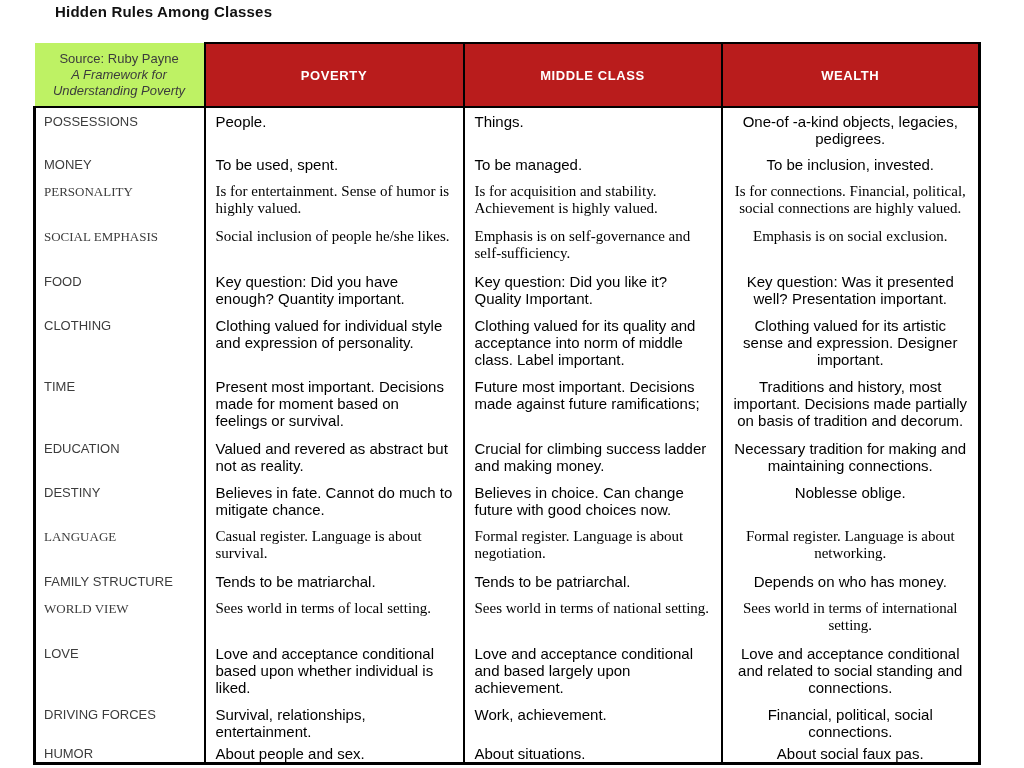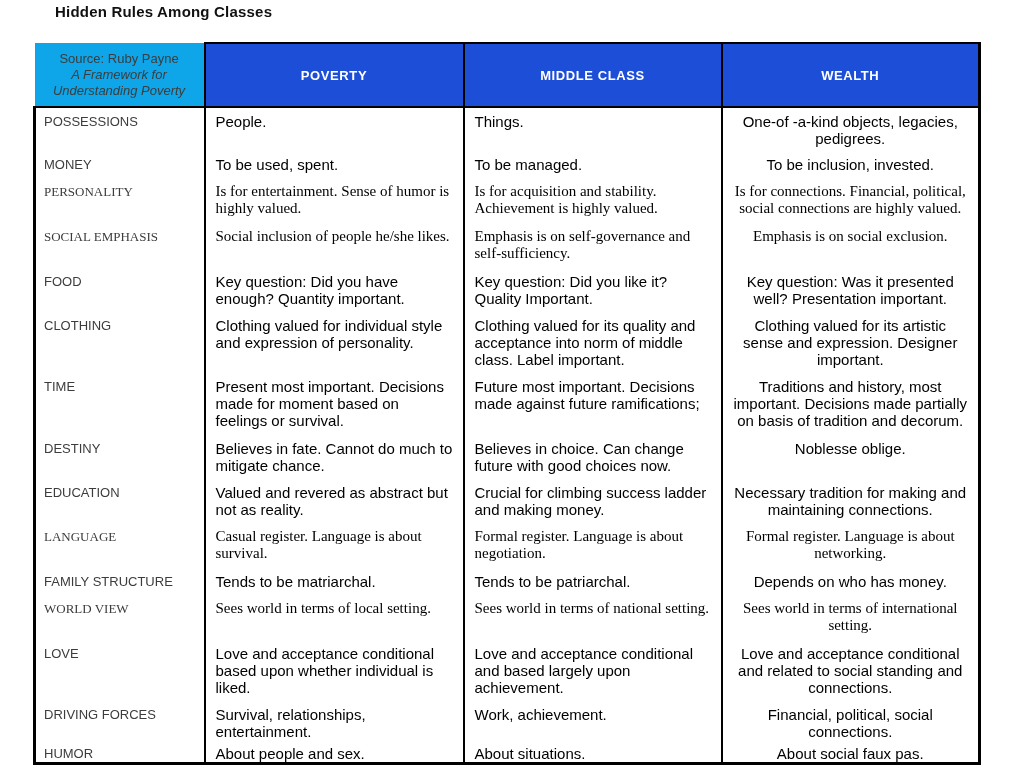--- a/index.html
+++ b/index.html
@@ -27,32 +27,32 @@
     top: 42px;
     width: 945px;
     border-collapse: collapse;
     table-layout: fixed;
   }
   
   thead tr { height: 64px; }
   th.source-cell {
     border: none;
     border-bottom: 2px solid #000;
-    background: #0ea5e9;
+    background: #bef264;
     font-weight: normal;
     font-size: 13px;
     line-height: 16px;
     text-align: center;
     vertical-align: middle;
     color: #3c3c3c;
     padding: 0 6px;
   }
   th.source-cell .italic { font-style: italic; }
   th.col-header {
-    background: #1d4ed8;
+    background: #b91c1c;
     color: #ffffff;
     border: 2px solid #000;
     font-size: 13px;
     font-weight: bold;
     letter-spacing: 0.6px;
     text-align: center;
     vertical-align: middle;
   }
   th.col-header.lastcol { border-right: 3px solid #000; }
   
@@ -145,30 +145,30 @@
         <td class="c2">Clothing valued for its quality and acceptance into norm of middle class. Label important.</td>
         <td class="c3">Clothing valued for its artistic sense and expression. Designer important.</td>
       </tr>
       <tr class="rh62">
         <td class="label-cell">TIME</td>
         <td class="c1">Present most important. Decisions made for moment based on feelings or survival.</td>
         <td class="c2">Future most important. Decisions made against future ramifications;</td>
         <td class="c3">Traditions and history, most important. Decisions made partially on basis of tradition and decorum.</td>
       </tr>
       <tr class="rh44">
+        <td class="label-cell">EDUCATION</td>
+        <td class="c1">Valued and revered as abstract but not as reality.</td>
+        <td class="c2">Crucial for climbing success ladder and making money.</td>
+        <td class="c3">Necessary tradition for making and maintaining connections.</td>
+      </tr>
+      <tr class="rh44">
         <td class="label-cell">DESTINY</td>
         <td class="c1">Believes in fate. Cannot do much to mitigate chance.</td>
         <td class="c2">Believes in choice. Can change future with good choices now.</td>
         <td class="c3">Noblesse oblige.</td>
-      </tr>
-      <tr class="rh44">
-        <td class="label-cell">EDUCATION</td>
-        <td class="c1">Valued and revered as abstract but not as reality.</td>
-        <td class="c2">Crucial for climbing success ladder and making money.</td>
-        <td class="c3">Necessary tradition for making and maintaining connections.</td>
       </tr>
       <tr class="rh45">
         <td class="label-cell">LANGUAGE</td>
         <td class="c1">Casual register. Language is about survival.</td>
         <td class="c2">Formal register. Language is about negotiation.</td>
         <td class="c3">Formal register. Language is about networking.</td>
       </tr>
       <tr class="rh27">
         <td class="label-cell">FAMILY STRUCTURE</td>
         <td class="c1">Tends to be matriarchal.</td>

